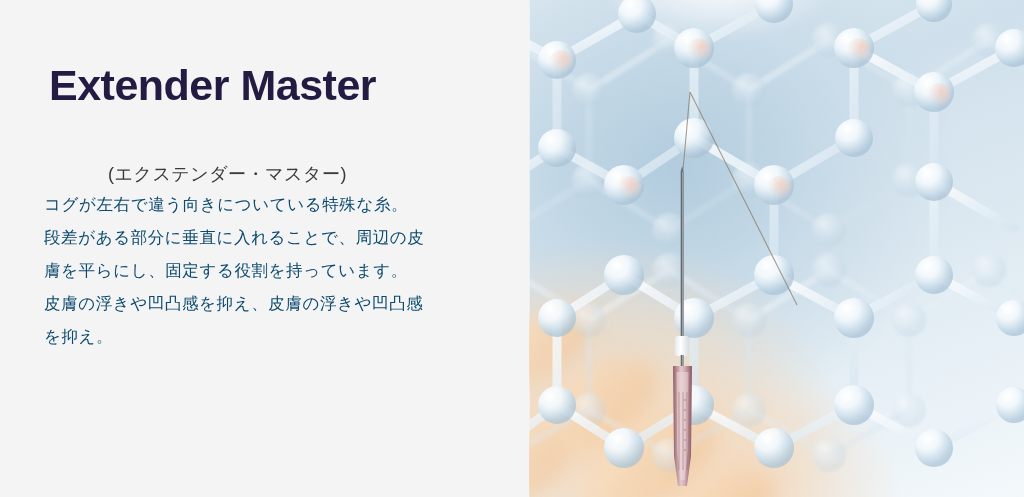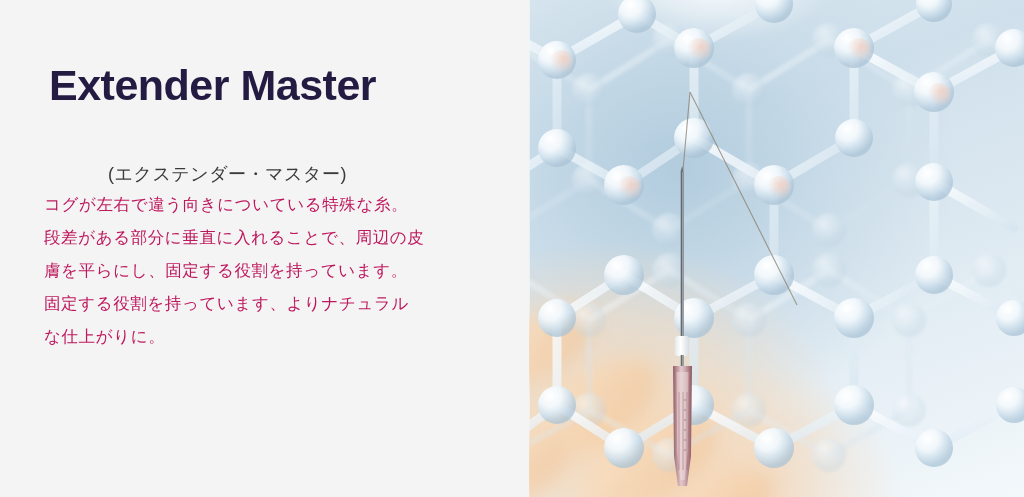--- a/index.html
+++ b/index.html
@@ -65,21 +65,21 @@
     position: absolute;
     left: 44px;
     top: 188px;
     width: 382px;
   }
 
   .body-copy p {
     font-family: "Liberation Serif", "DejaVu Serif", serif;
     font-size: 16.5px;
     line-height: 2.0;
-    color: #be185d;
+    color: #0c4a6e;
     letter-spacing: 0.6px;
     text-align: left;
   }
 
   .body-copy p + p { }
 
   
   .image-panel {
     position: relative;
     width: 495px;
@@ -141,21 +141,21 @@
 
   <section class="text-panel">
 
     <h1 class="title">Extender Master</h1>
 
     <div class="subtitle">(エクステンダー・マスター)</div>
 
     <div class="body-copy">
       <p>コグが左右で違う向きについている特殊な糸。</p>
       <p>段差がある部分に垂直に入れることで、周辺の皮膚を平らにし、固定する役割を持っています。</p>
-      <p>固定する役割を持っています、よりナチュラルな仕上がりに。</p>
+      <p>皮膚の浮きや凹凸感を抑え、皮膚の浮きや凹凸感を抑え。</p>
     </div>
 
   </section>
 
   <section class="image-panel">
 
     <div class="panel-edge"></div>
 
     <svg class="skin-folds" viewBox="0 0 300 280" preserveAspectRatio="none">
       <defs>

